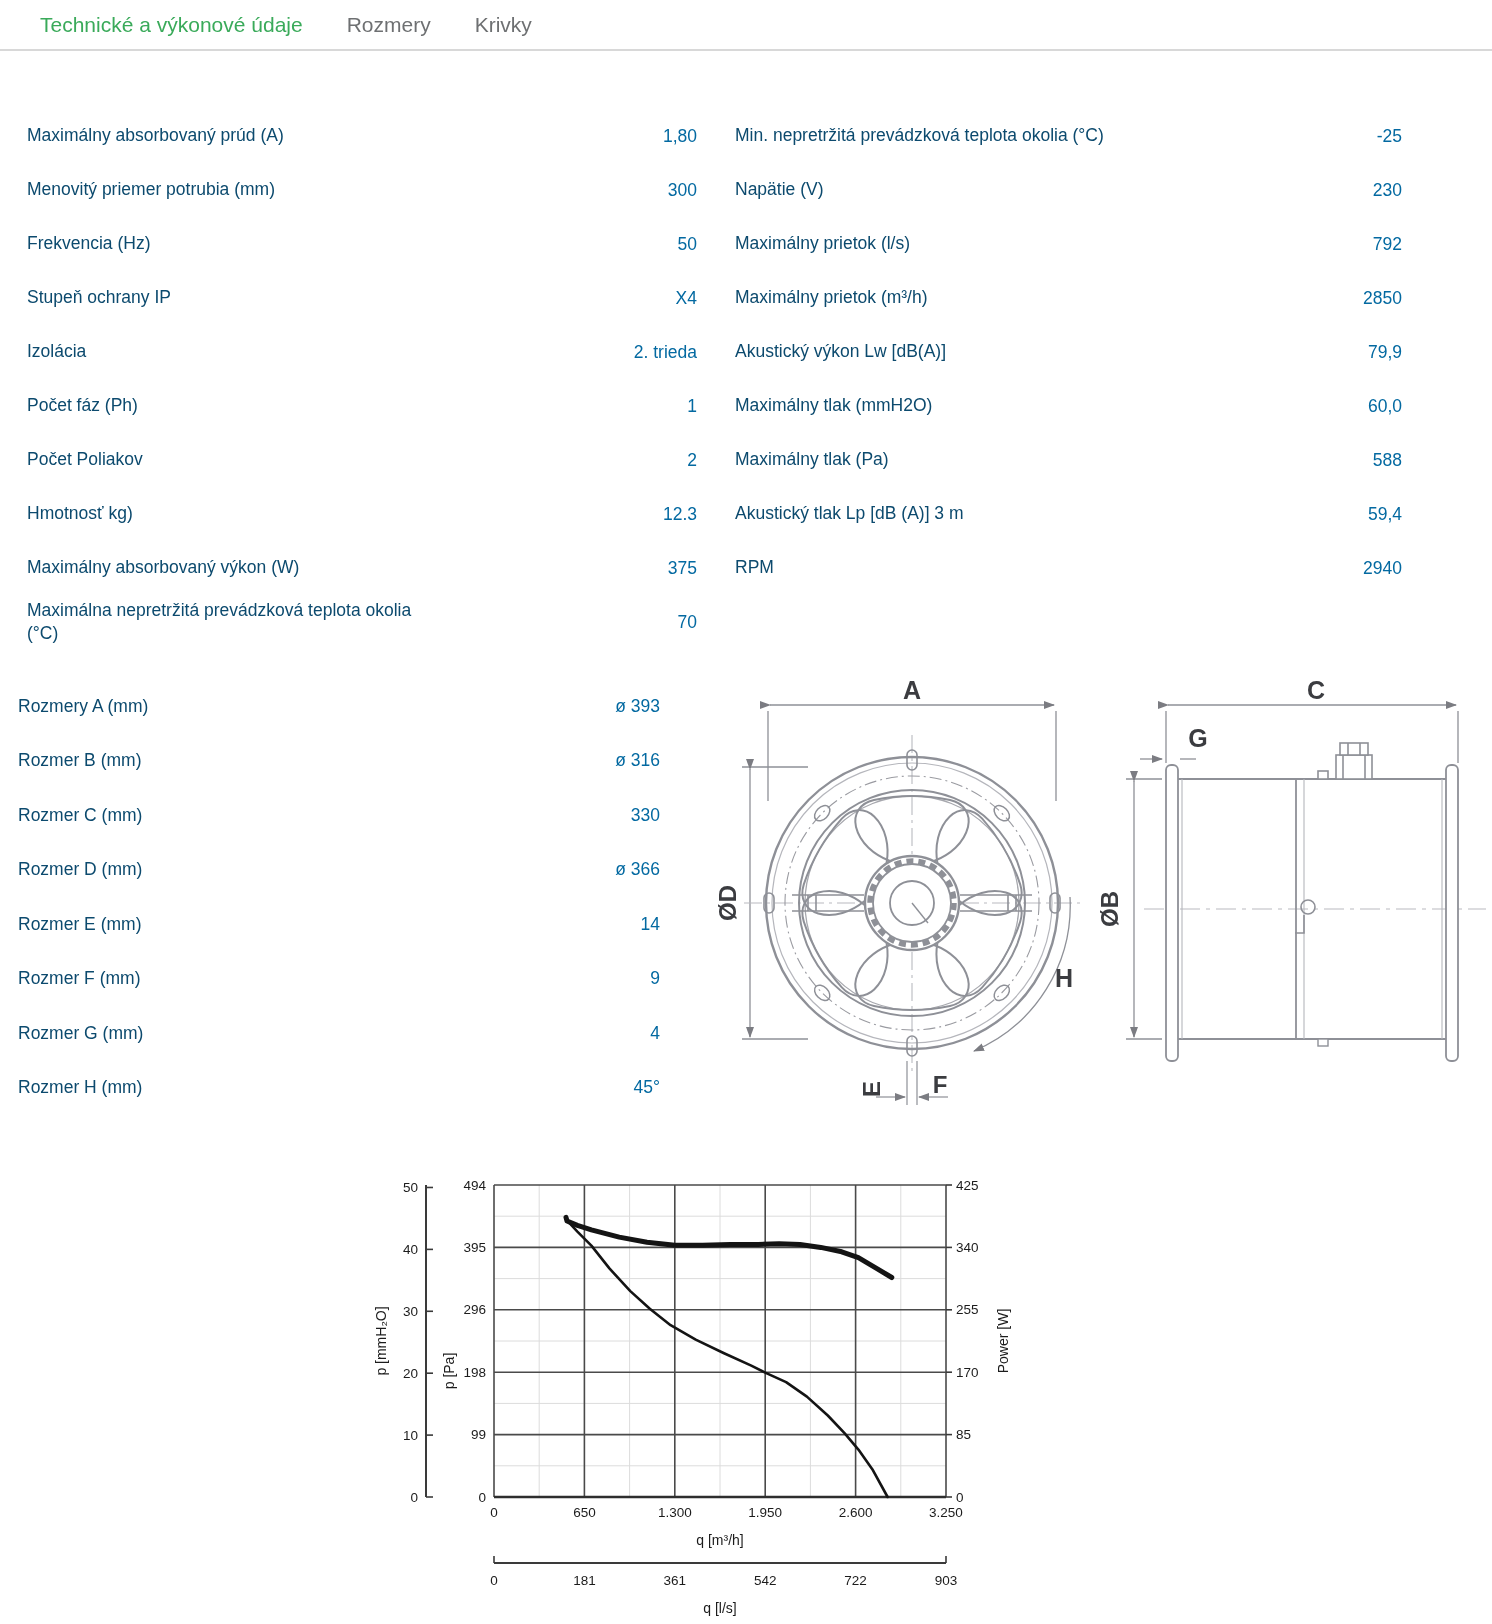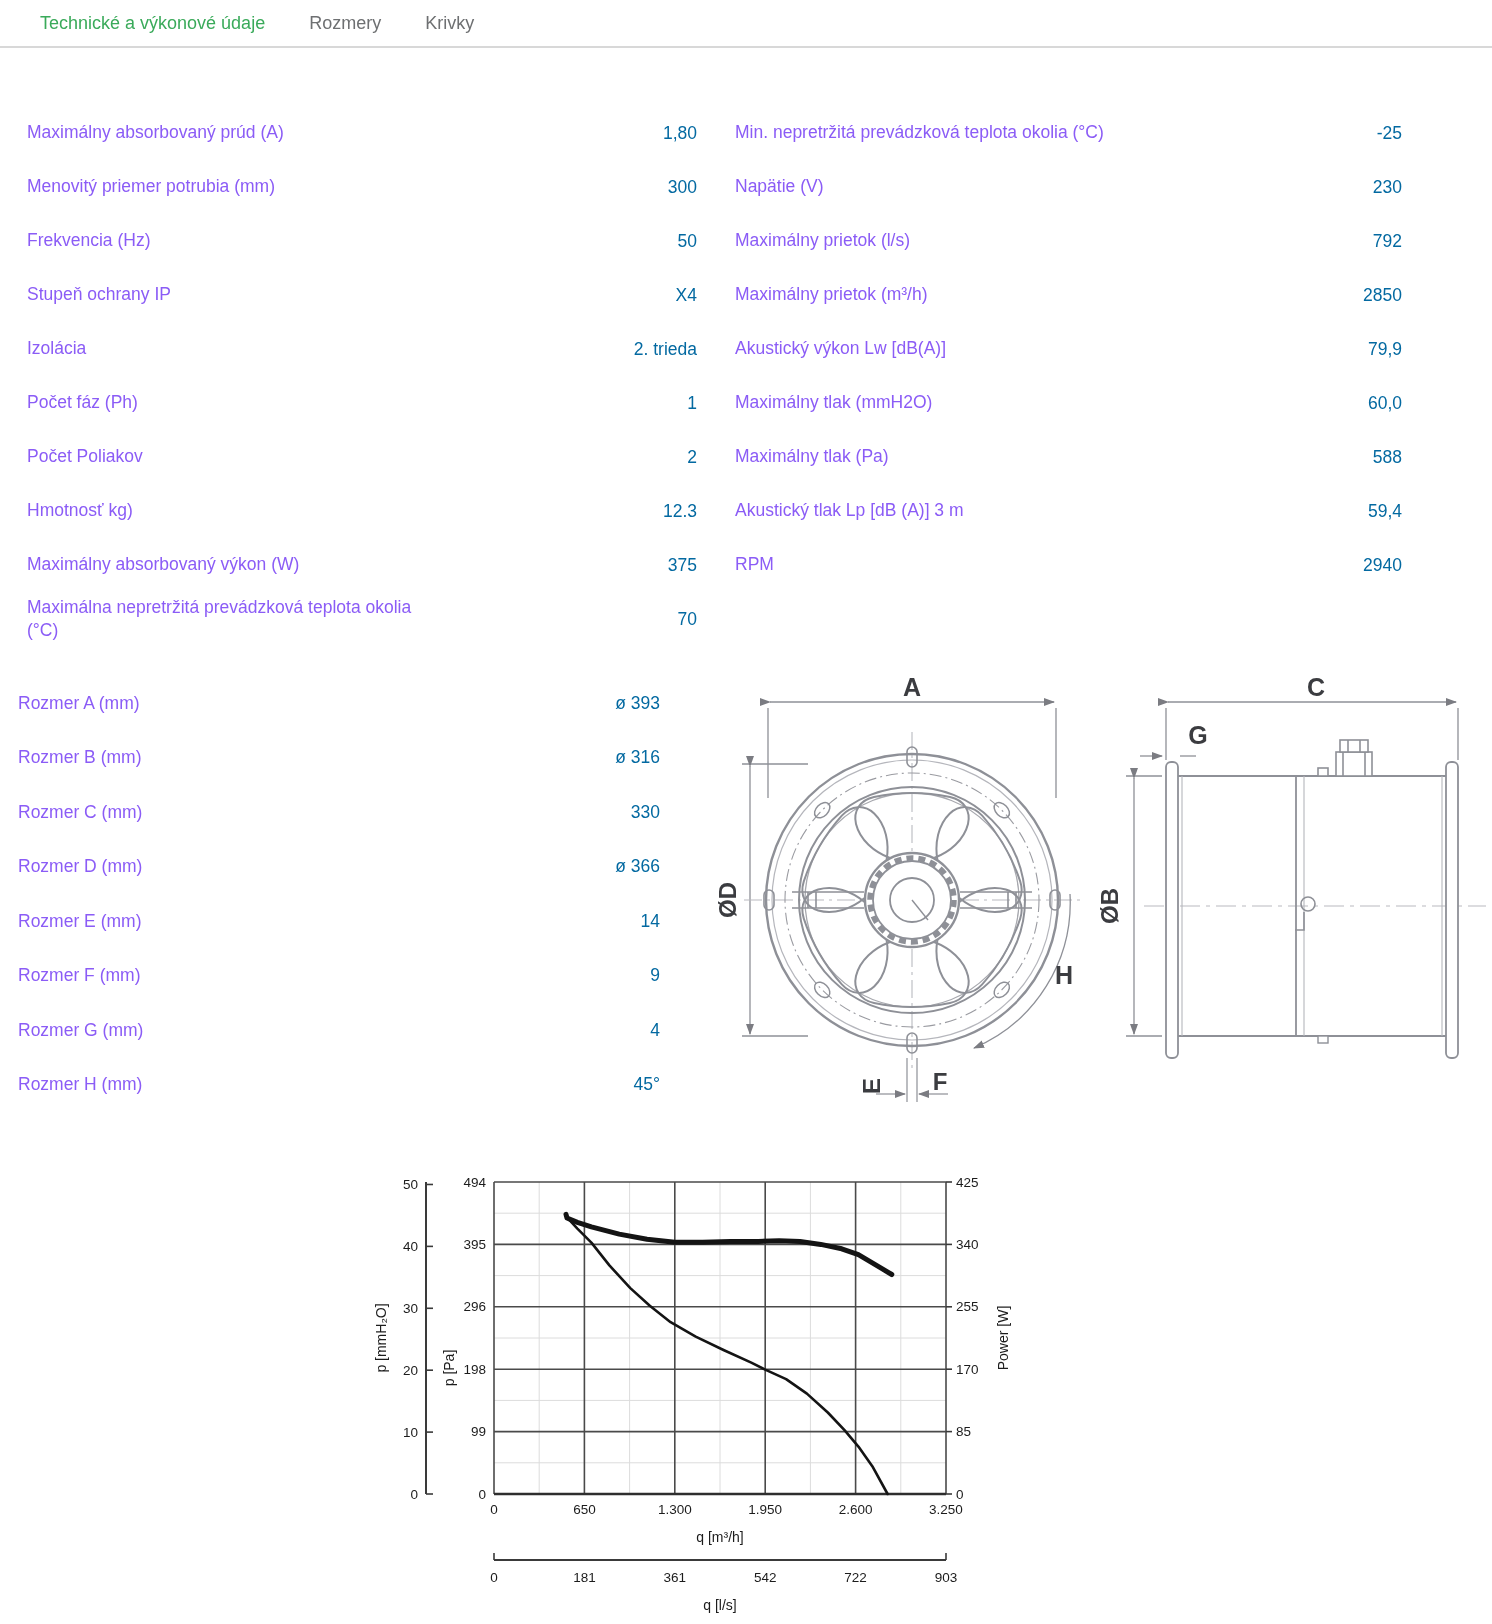--- a/index.html
+++ b/index.html
@@ -1,30 +1,30 @@
 <!DOCTYPE html>
 <html><head>
 <meta charset="utf-8">
 <style>
   html,body{margin:0;padding:0;background:#fff;}
   body{width:1492px;font-family:"Liberation Sans",sans-serif;color:#3e4043;-webkit-font-smoothing:antialiased;}
   .page{width:1492px;}
 
   
   .tabbar{display:flex;align-items:baseline;gap:44px;padding:13px 0 12px 40px;border-bottom:2px solid #d8d8d8;}
-  .tab{font-size:18px;color:#6e7072;cursor:pointer;white-space:nowrap;}
+  .tab{font-size:21px;color:#6e7072;cursor:pointer;white-space:nowrap;}
   .tab.active{color:#3aaa5a;}
 
   
   .specs{display:flex;margin-top:58px;}
   .spec-col{display:flex;flex-direction:column;}
   .spec-col.left{width:670px;margin-left:27px;}
   .spec-col.right{width:667px;margin-left:38px;}
   .spec-row{display:flex;justify-content:space-between;align-items:center;min-height:54px;}
-  .spec-label{color:#8b5cf6;font-size:17.5px;line-height:1.32;max-width:420px;}
+  .spec-label{color:#0c4a6e;font-size:17.5px;line-height:1.32;max-width:420px;}
   .spec-col.right .spec-label{max-width:520px;}
   .spec-value{color:#0369a1;font-size:17.5px;white-space:nowrap;text-align:right;}
 
   
   .dims-section{display:flex;margin-top:30px;align-items:flex-start;}
   .dims-col{width:672px;margin-left:18px;display:flex;flex-direction:column;}
   .dim-row{display:flex;justify-content:space-between;align-items:center;height:54.5px;}
   .drawings{display:flex;margin-left:52px;margin-top:2px;gap:8px;}
 
   
@@ -121,21 +121,21 @@
         <div class="spec-row">
           <span class="spec-label">RPM</span>
           <span class="spec-value">2940</span>
         </div>
       </div>
   </section>
 
   <section class="dims-section">
     <div class="dims-col" id="dims-list">
         <div class="dim-row">
-          <span class="spec-label">Rozmer A (mm)</span>
+          <span class="spec-label">Rozmery A (mm)</span>
           <span class="spec-value">ø 393</span>
         </div>
         <div class="dim-row">
           <span class="spec-label">Rozmer B (mm)</span>
           <span class="spec-value">ø 316</span>
         </div>
         <div class="dim-row">
           <span class="spec-label">Rozmer C (mm)</span>
           <span class="spec-value">330</span>
         </div>

